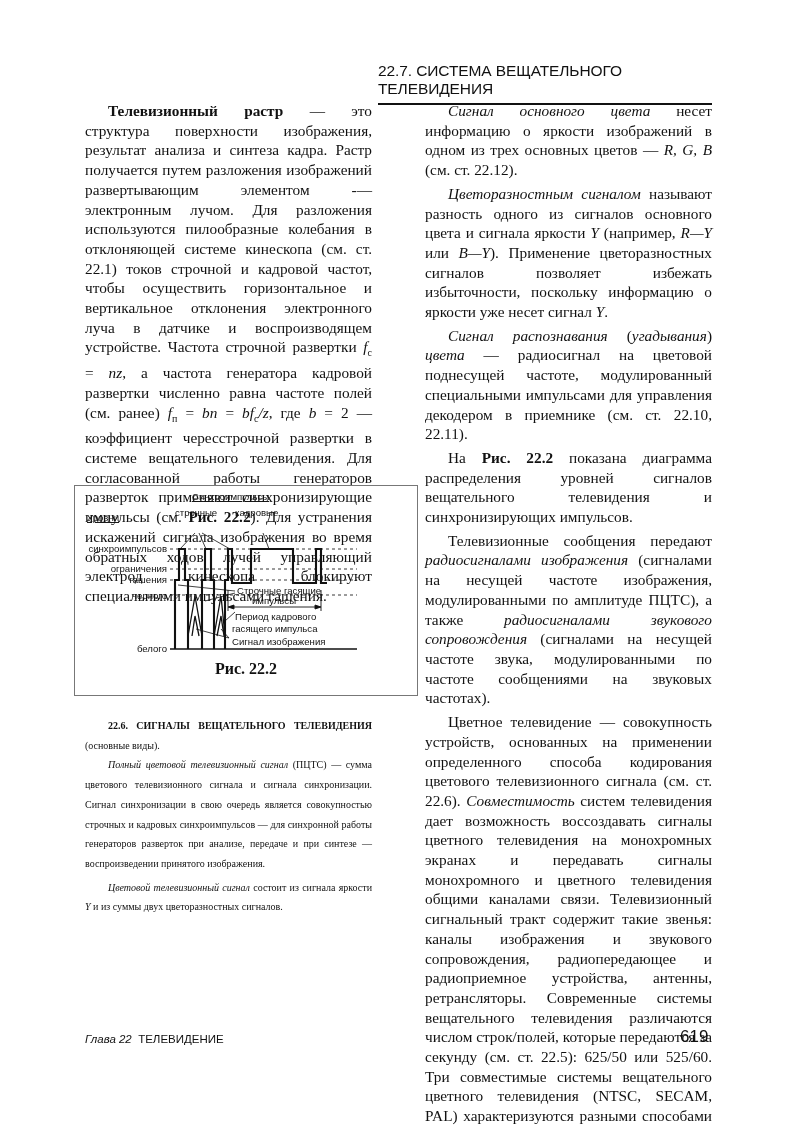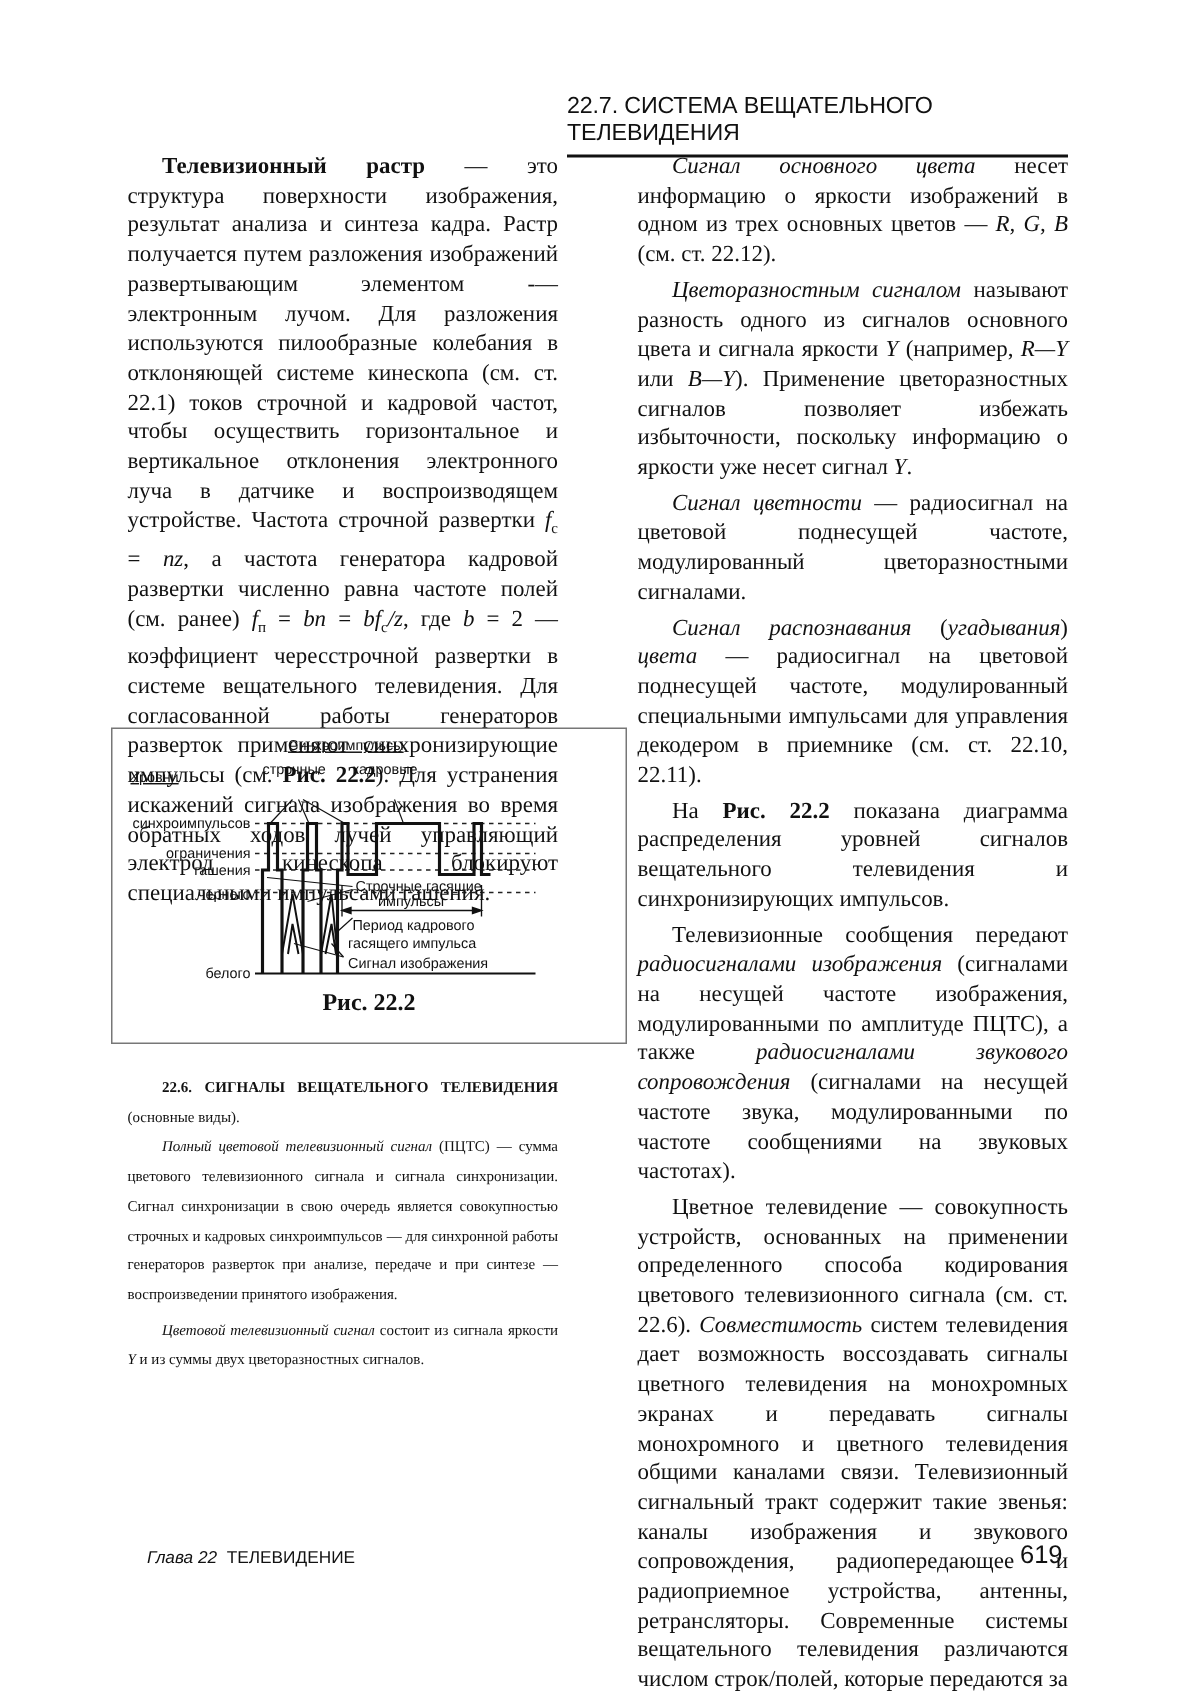--- a/index.html
+++ b/index.html
@@ -30,21 +30,21 @@
   .figure svg { position: absolute; left: 0; top: 0; }
   .fig-caption {
     position: absolute; left: 0; width: 100%; top: 174px; text-align: center;
     font-family: "Liberation Serif", serif; font-weight: bold; font-size: 16px;
   }
   .left-lower { position: absolute; left: 85px; top: 716px; width: 287px;
     font-family: "Liberation Serif", serif; font-size: 10px; line-height: 19.7px; text-align: justify; }
   .left-lower p { margin: 0; text-indent: 23px; }
   .left-lower p + p { margin-top: 4px; }
 
-  .footer-chapter { position: absolute; left: 98px; top: 1033px;
+  .footer-chapter { position: absolute; left: 85px; top: 1033px;
     font-family: "Liberation Sans", sans-serif; font-size: 11.5px; }
   .footer-chapter .i { font-style: italic; }
   .page-number { position: absolute; left: 680px; top: 1027px;
     font-family: "Liberation Sans", sans-serif; font-size: 17px; text-align: right; }
 
   .lbl { font-family: "Liberation Sans", sans-serif; font-size: 9.6px; fill: #111; }
 </style>
 </head>
 <body>
 
@@ -113,21 +113,20 @@
 
 <div class="left-lower">
   <p><b>22.6. СИГНАЛЫ ВЕЩАТЕЛЬНОГО ТЕ­ЛЕВИДЕНИЯ</b><span> (основные виды).</span></p>
   <p class="tight" style="margin-top:0"><i>Полный цветовой телевизионный сигнал</i><span> (ПЦТС) — сумма цветового телевизионного сигнала и сигнала синхронизации. Сигнал синхронизации в свою очередь является со­вокупностью строчных и кадровых синхро­импульсов — для синхронной работы гене­раторов разверток при анализе, передаче и при синтезе — воспроизведении принятого изображения.</span></p>
   <p><i>Цветовой телевизионный сигнал</i><span> состоит из сигнала яркости </span><i>Y</i><span> и из суммы двух цвето­разностных сигналов.</span></p>
 </div>
 
 <div class="col col-right">
   <p><i>Сигнал основного цвета</i><span> несет информа­цию о яркости изображений в одном из трех основных цветов — </span><i>R, G, B</i><span> (см. ст. 22.12).</span></p>
   <p><i>Цветоразностным сигналом</i><span> называют разность одного из сигналов основного цвета и сигнала яркости </span><i>Y</i><span> (например, </span><i>R—Y</i><span> или </span><i>B—Y</i><span>). Применение цветоразностных сигналов позво­ляет избежать избыточности, поскольку ин­формацию о яркости уже несет сигнал </span><i>Y</i><span>.</span></p>
-  <p><i>Сигнал цветности</i><span> — радиосигнал на цве­товой поднесущей частоте, модулированный цветоразностными сигналами.</span></p>
   <p><i>Сигнал распознавания</i><span> (</span><i>угадывания</i><span>) </span><i>цвета</i><span> — радиосигнал на цветовой поднесущей часто­те, модулированный специальными импульса­ми для управления декодером в приемнике (см. ст. 22.10, 22.11).</span></p>
   <p><span>На </span><b>Рис. 22.2</b><span> показана диаграмма распреде­ления уровней сигналов вещательного телеви­дения и синхронизирующих импульсов.</span></p>
   <p><span>Телевизионные сообщения передают </span><i>ра­диосигналами изображения</i><span> (сигналами на не­сущей частоте изображения, модулированны­ми по амплитуде ПЦТС), а также </span><i>радиосигна­лами звукового сопровождения</i><span> (сигналами на несущей частоте звука, модулированными по частоте сообщениями на звуковых частотах).</span></p>
   <p><span>Цветное телевидение — совокупность уст­ройств, основанных на применении опреде­ленного способа кодирования цветового теле­визионного сигнала (см. ст. 22.6). </span><i>Совмести­мость</i><span> систем телевидения дает возможность воссоздавать сигналы цветного телевидения на монохромных экранах и передавать сигналы монохромного и цветного телевидения общи­ми каналами связи. Телевизионный сигналь­ный тракт содержит такие звенья: каналы изо­бражения и звукового сопровождения, радио­передающее и радиоприемное устройства, ан­тенны, ретрансляторы. Современные системы вещательного телевидения различаются чис­лом строк/полей, которые передаются за се­кунду (см. ст. 22.5): 625/50 или 525/60. Три сов­местимые системы вещательного цветного те­левидения (NTSC, SECAM, PAL) характеризу­ются разными способами получения полного цветового телевизионного сигнала — ПЦТС (см. ст. 22.6), способами передачи и приема</span></p>
 </div>
 
 <div class="footer-chapter"><span class="i">Глава 22</span>&nbsp;&nbsp;<span>ТЕЛЕВИДЕНИЕ</span></div>
 <div class="page-number">619</div>
 
 </body></html>

